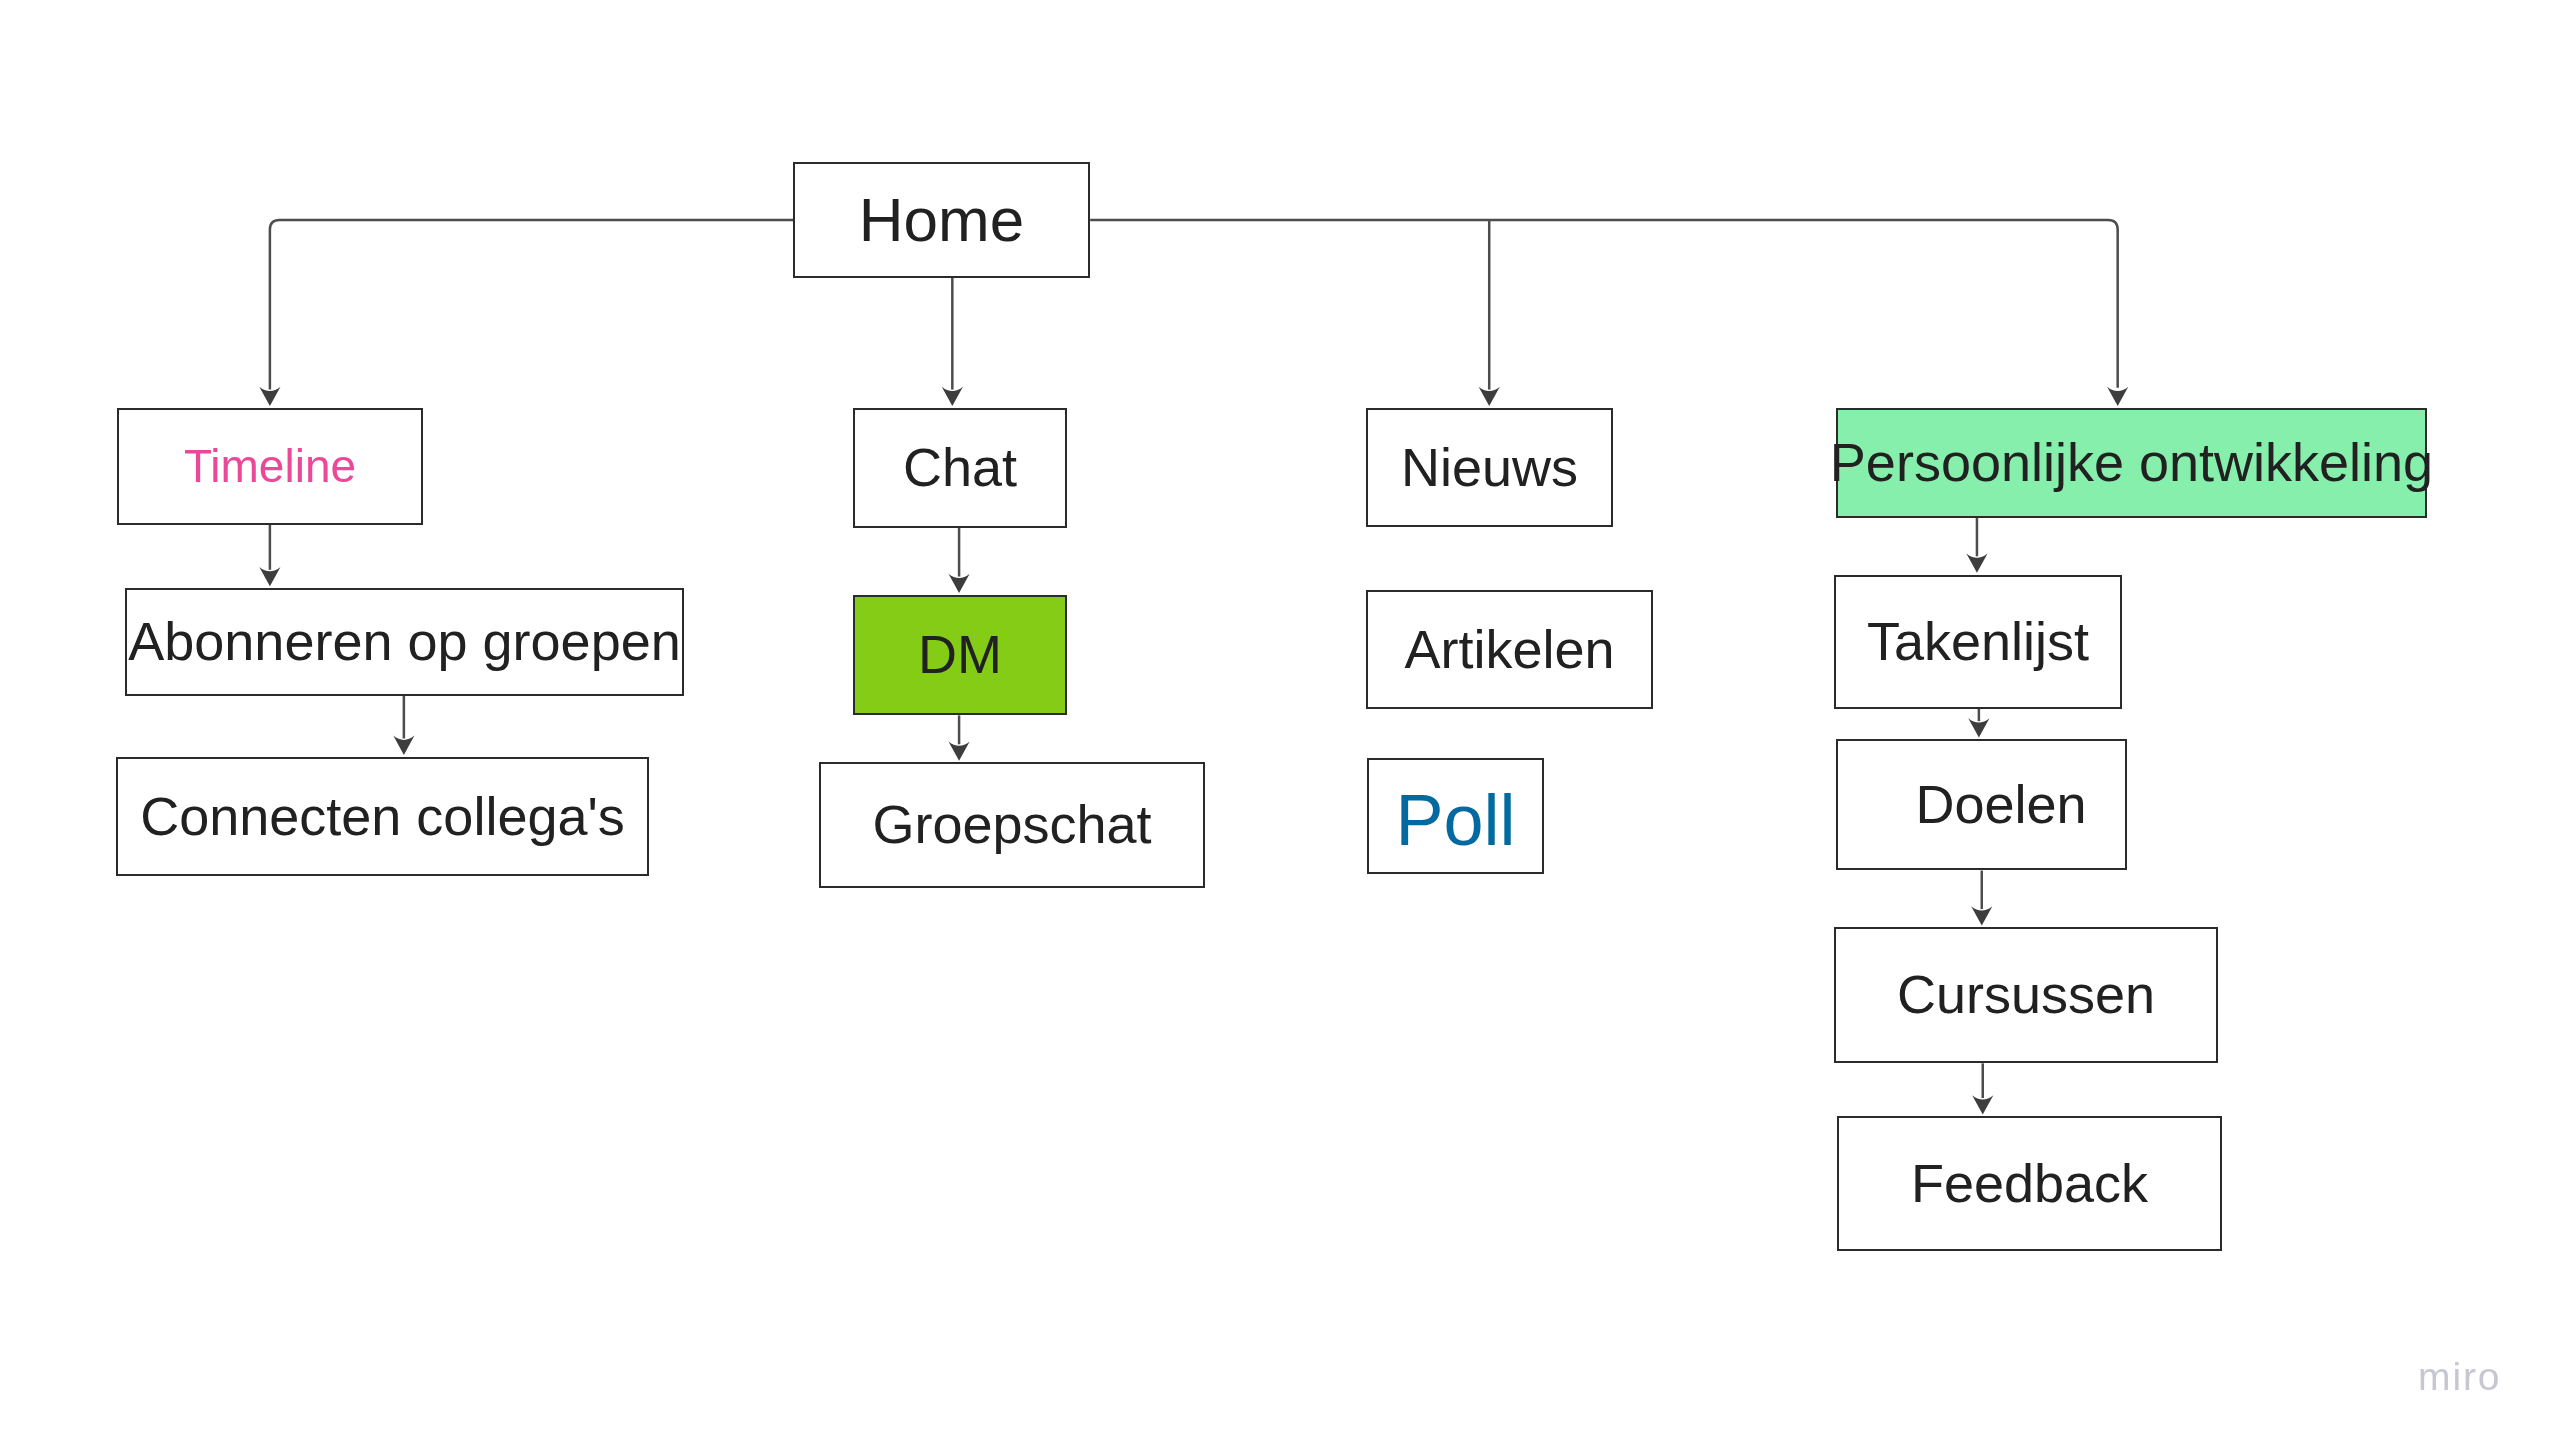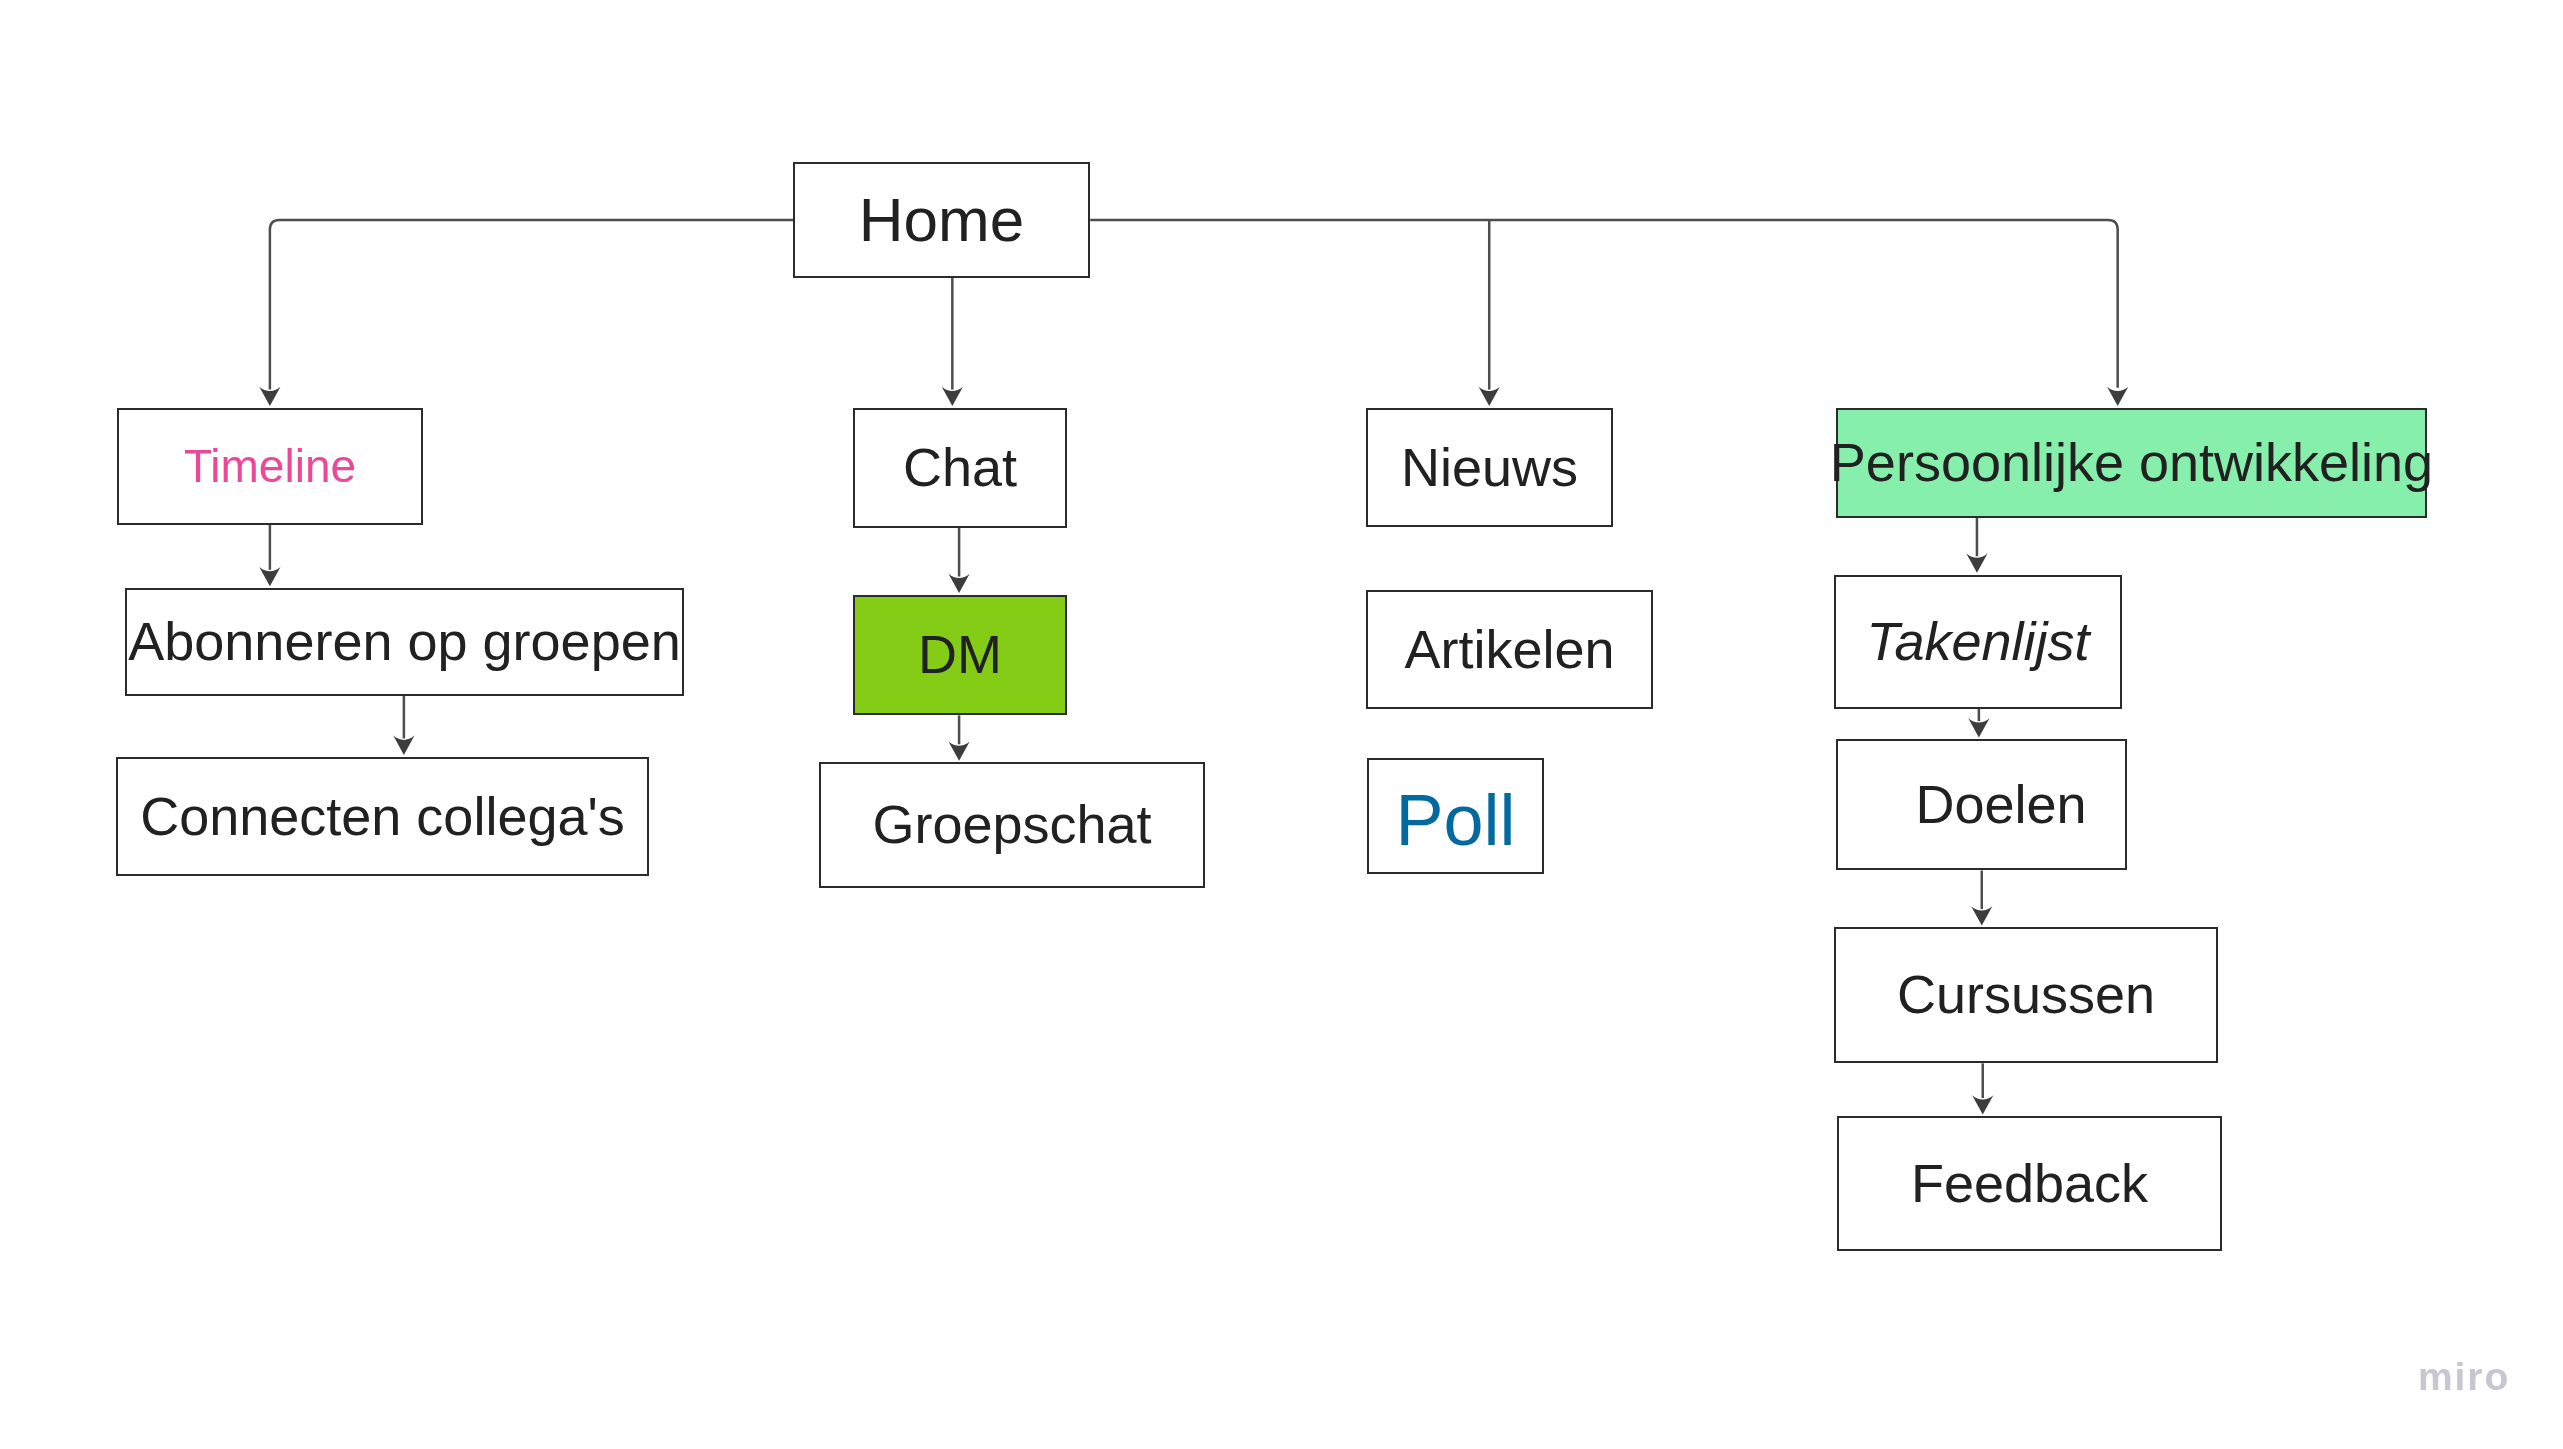--- a/index.html
+++ b/index.html
@@ -35,21 +35,21 @@
     display: block;
     line-height: 1.1;
     white-space: nowrap;
     font-weight: 400;
   }
   #watermark {
     position: absolute;
     left: 2418px;
     top: 1355px;
     font-size: 39px;
-    font-weight: 700;
+    font-weight: 400;
     letter-spacing: 1.9px;
     user-select: none;
   }
 </style>
 </head>
 <body>
 
 <div id="stage" style="background: rgb(255, 255, 255);">
   <svg id="connector-svg" viewBox="0 0 2659 1504" xmlns="http://www.w3.org/2000/svg">
       <path d="M 823 228 H 290 Q 280 228 280 238 V 404" fill="none" stroke="#4d4d4d" stroke-width="2.6"></path>
@@ -105,21 +105,21 @@
       <div class="node" style="left: 1366px; top: 590px; width: 287px; height: 119px; border-color: rgb(43, 43, 43); background: rgb(255, 255, 255);">
         <span class="node-label" style="font-size: 54px; color: rgb(33, 33, 33);">Artikelen</span>
       </div>
       <div class="node" style="left: 1367px; top: 758px; width: 177px; height: 116px; border-color: rgb(43, 43, 43); background: rgb(255, 255, 255);">
         <span class="node-label" style="font-size: 72px; color: #0369a1; margin-top: 9px;">Poll</span>
       </div>
       <div class="node" style="left: 1836px; top: 408px; width: 591px; height: 110px; border-color: rgb(43, 43, 43); background: #86efac;">
         <span class="node-label" style="font-size: 54px; color: rgb(33, 33, 33);">Persoonlijke ontwikkeling</span>
       </div>
       <div class="node" style="left: 1834px; top: 575px; width: 288px; height: 134px; border-color: rgb(43, 43, 43); background: rgb(255, 255, 255);">
-        <span class="node-label" style="font-size: 54px; color: rgb(33, 33, 33); font-style: italic;">Takenlijst</span>
+        <span class="node-label" style="font-size: 54px; color: rgb(33, 33, 33);">Takenlijst</span>
       </div>
       <div class="node" style="left: 1836px; top: 739px; width: 291px; height: 131px; border-color: rgb(43, 43, 43); background: rgb(255, 255, 255);">
         <span class="node-label" style="font-size: 54px; color: rgb(33, 33, 33); margin-left: 39px;">Doelen</span>
       </div>
       <div class="node" style="left: 1834px; top: 927px; width: 384px; height: 136px; border-color: rgb(43, 43, 43); background: rgb(255, 255, 255);">
         <span class="node-label" style="font-size: 54px; color: rgb(33, 33, 33);">Cursussen</span>
       </div>
       <div class="node" style="left: 1837px; top: 1116px; width: 385px; height: 135px; border-color: rgb(43, 43, 43); background: rgb(255, 255, 255);">
         <span class="node-label" style="font-size: 54px; color: rgb(33, 33, 33);">Feedback</span>
       </div>

